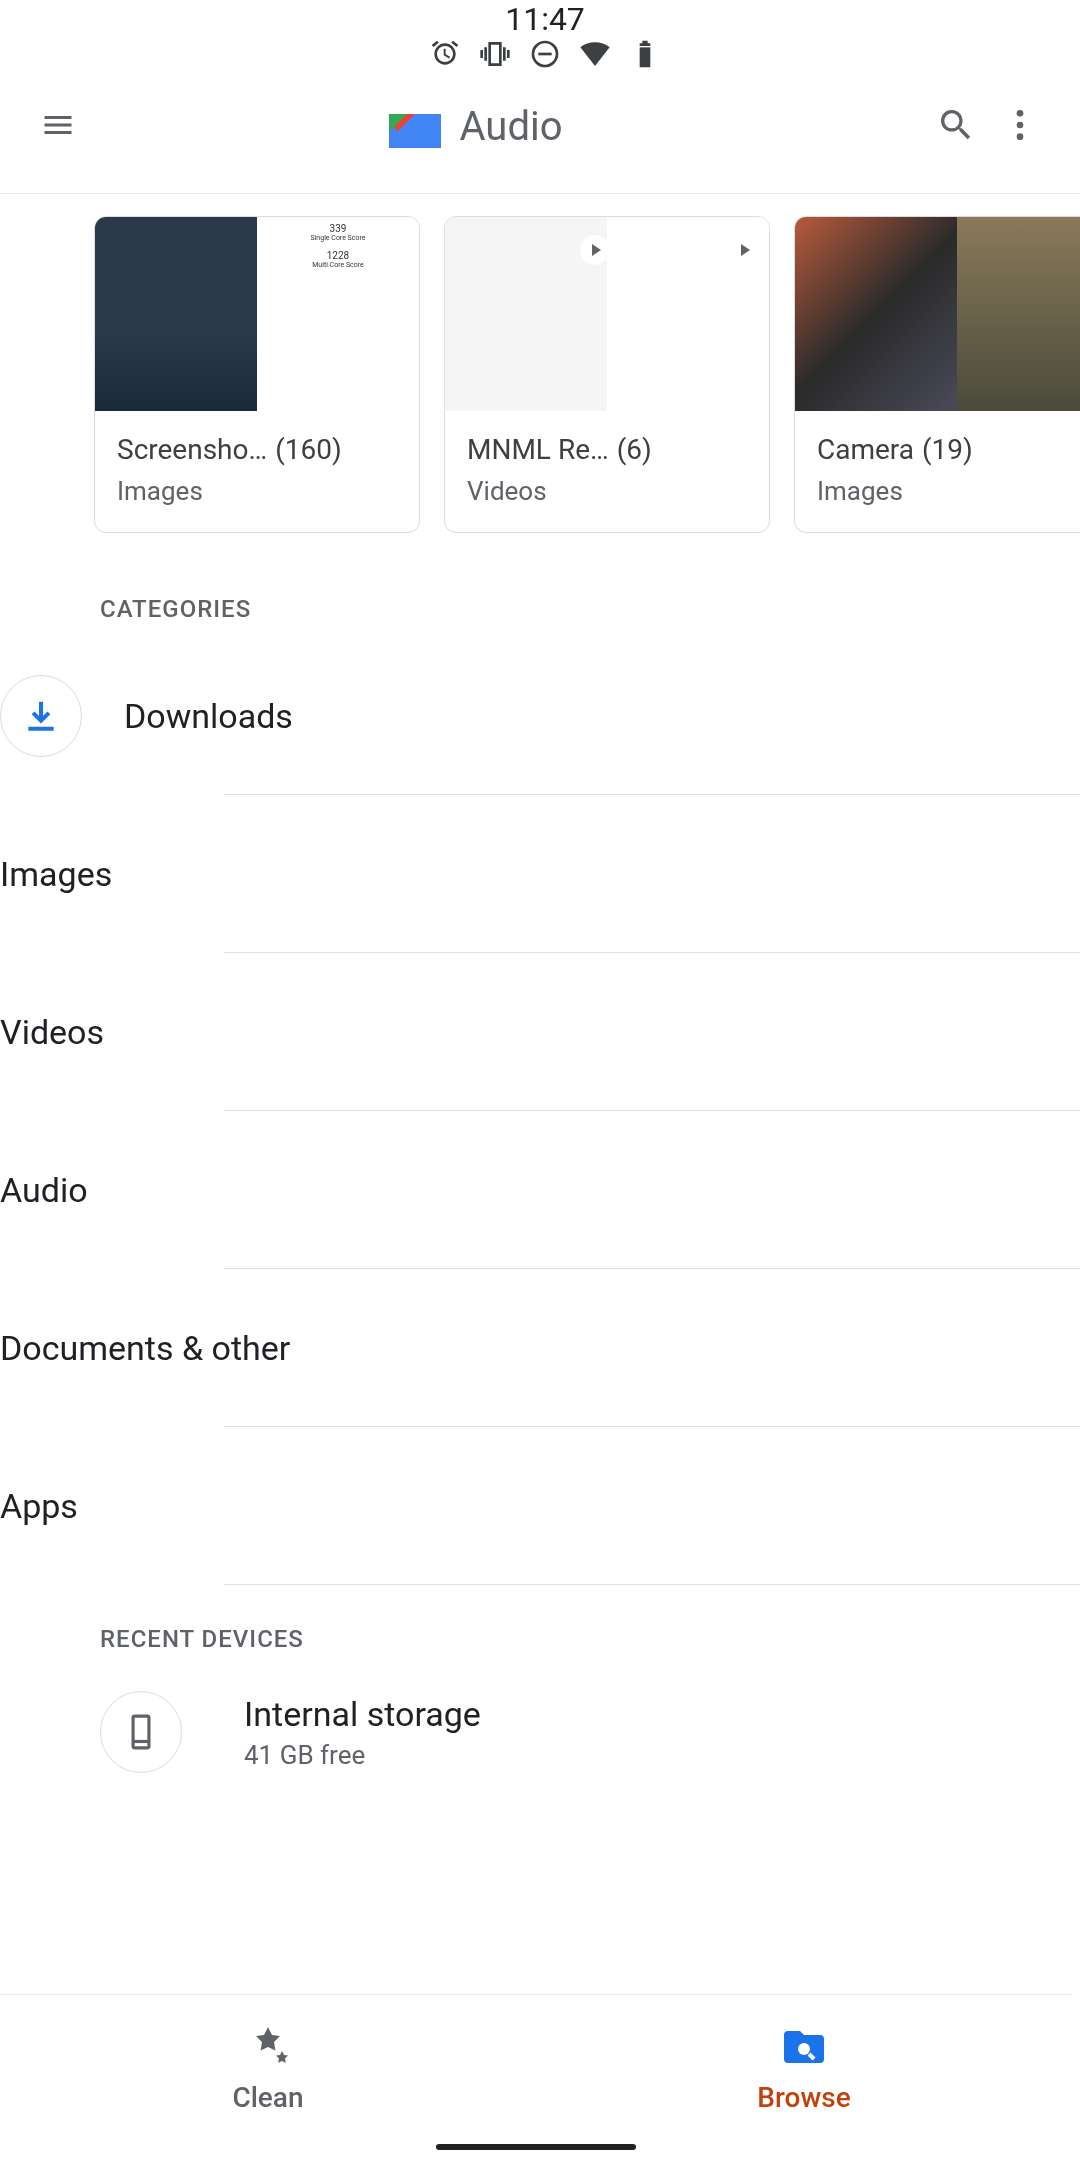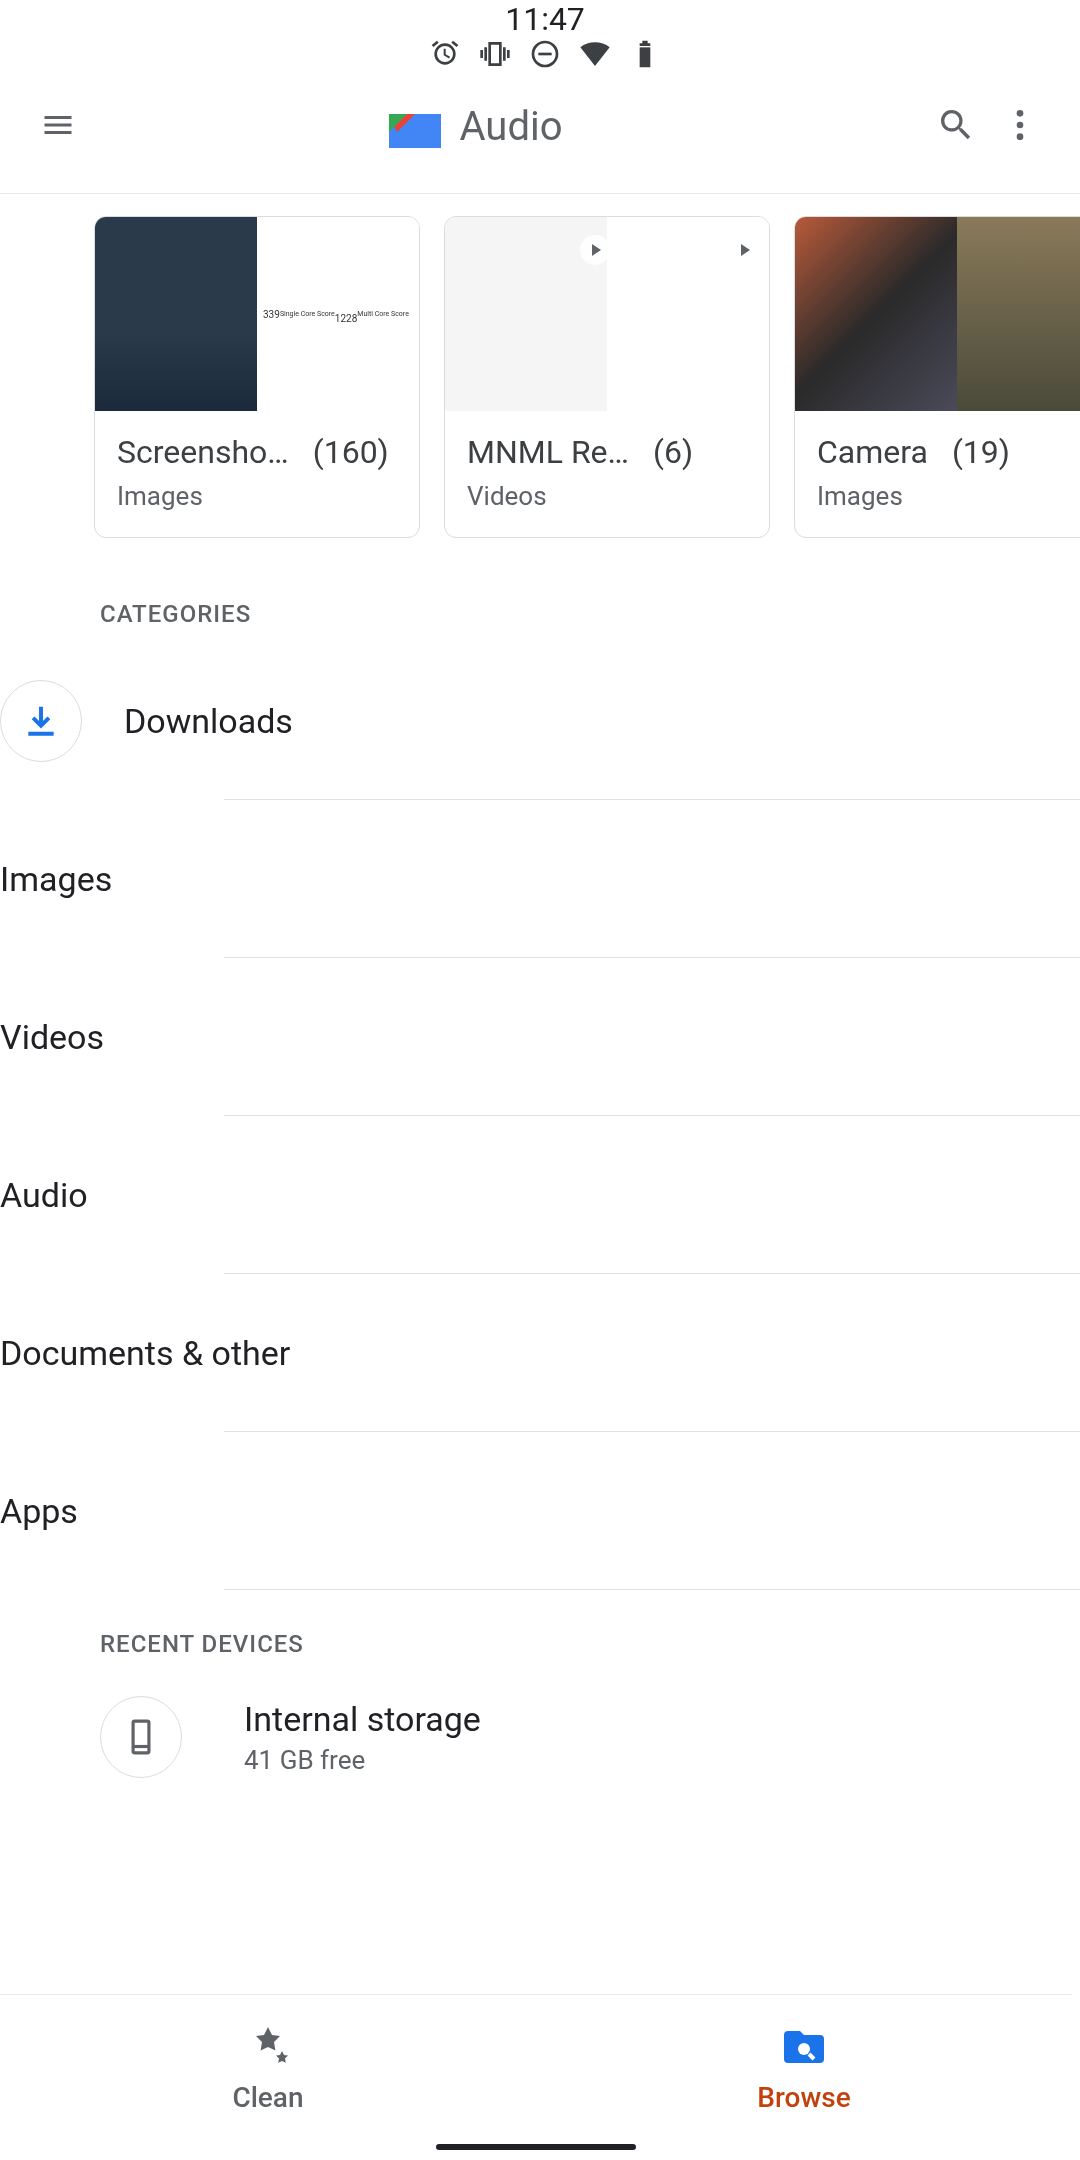--- a/index.html
+++ b/index.html
@@ -67,31 +67,31 @@
       background: #fff;
     }
     .recent-thumb {
       height: 194px;
       background: #e8eaed;
       position: relative;
       display: flex;
     }
     .thumb-half { width: 50%; height: 100%; background: #ccc; }
     .thumb-left1 { background: linear-gradient(180deg,#2a3a4a 60%,#1a2a3a); }
-    .thumb-right1 { background: #fff; display: flex; flex-direction: row; align-items: center; padding: 6px; font-size: 10px; color: #333; }
+    .thumb-right1 { background: #fff; display: flex; flex-direction: column; align-items: center; padding: 6px; font-size: 10px; color: #333; }
     .thumb-left2 { background: #f5f5f5; }
     .thumb-right2 { background: #fff; position: relative; }
     .thumb-left3 { background: linear-gradient(135deg,#b85a3a,#2a2a2a,#4a4a5a); }
     .thumb-right3 { background: linear-gradient(180deg,#8a7a5a,#4a4a3a); }
     .play-badge { position: absolute; top: 18px; width: 30px; height: 30px; background: rgba(255,255,255,0.9); border-radius: 50%; display: flex; align-items: center; justify-content: center; }
     .play-badge.pl { left: 135px; }
     .play-badge.pr { right: 10px; }
     .play-badge::after { content: ""; border-left: 9px solid #5f6368; border-top: 6px solid transparent; border-bottom: 6px solid transparent; margin-left: 2px; }
     .recent-info { padding: 22px 22px 26px; }
-    .recent-title { font-size: 32px; color: #3c4043; display: flex; gap: 24px; align-items: baseline; }
+    .recent-title { font-size: 28px; color: #3c4043; display: flex; gap: 8px; align-items: baseline; }
     .recent-name { white-space: nowrap; overflow: hidden; text-overflow: ellipsis; max-width: 190px; }
     .recent-sub { font-size: 26px; color: #5f6368; margin-top: 10px; }
     .category-item {
       display: flex;
       align-items: center;
       gap: 42px;
       height: 157px;
     }
     .category-item:nth-child(n+2) .cat-icon { margin-left: -124px; }
     .cat-icon {

